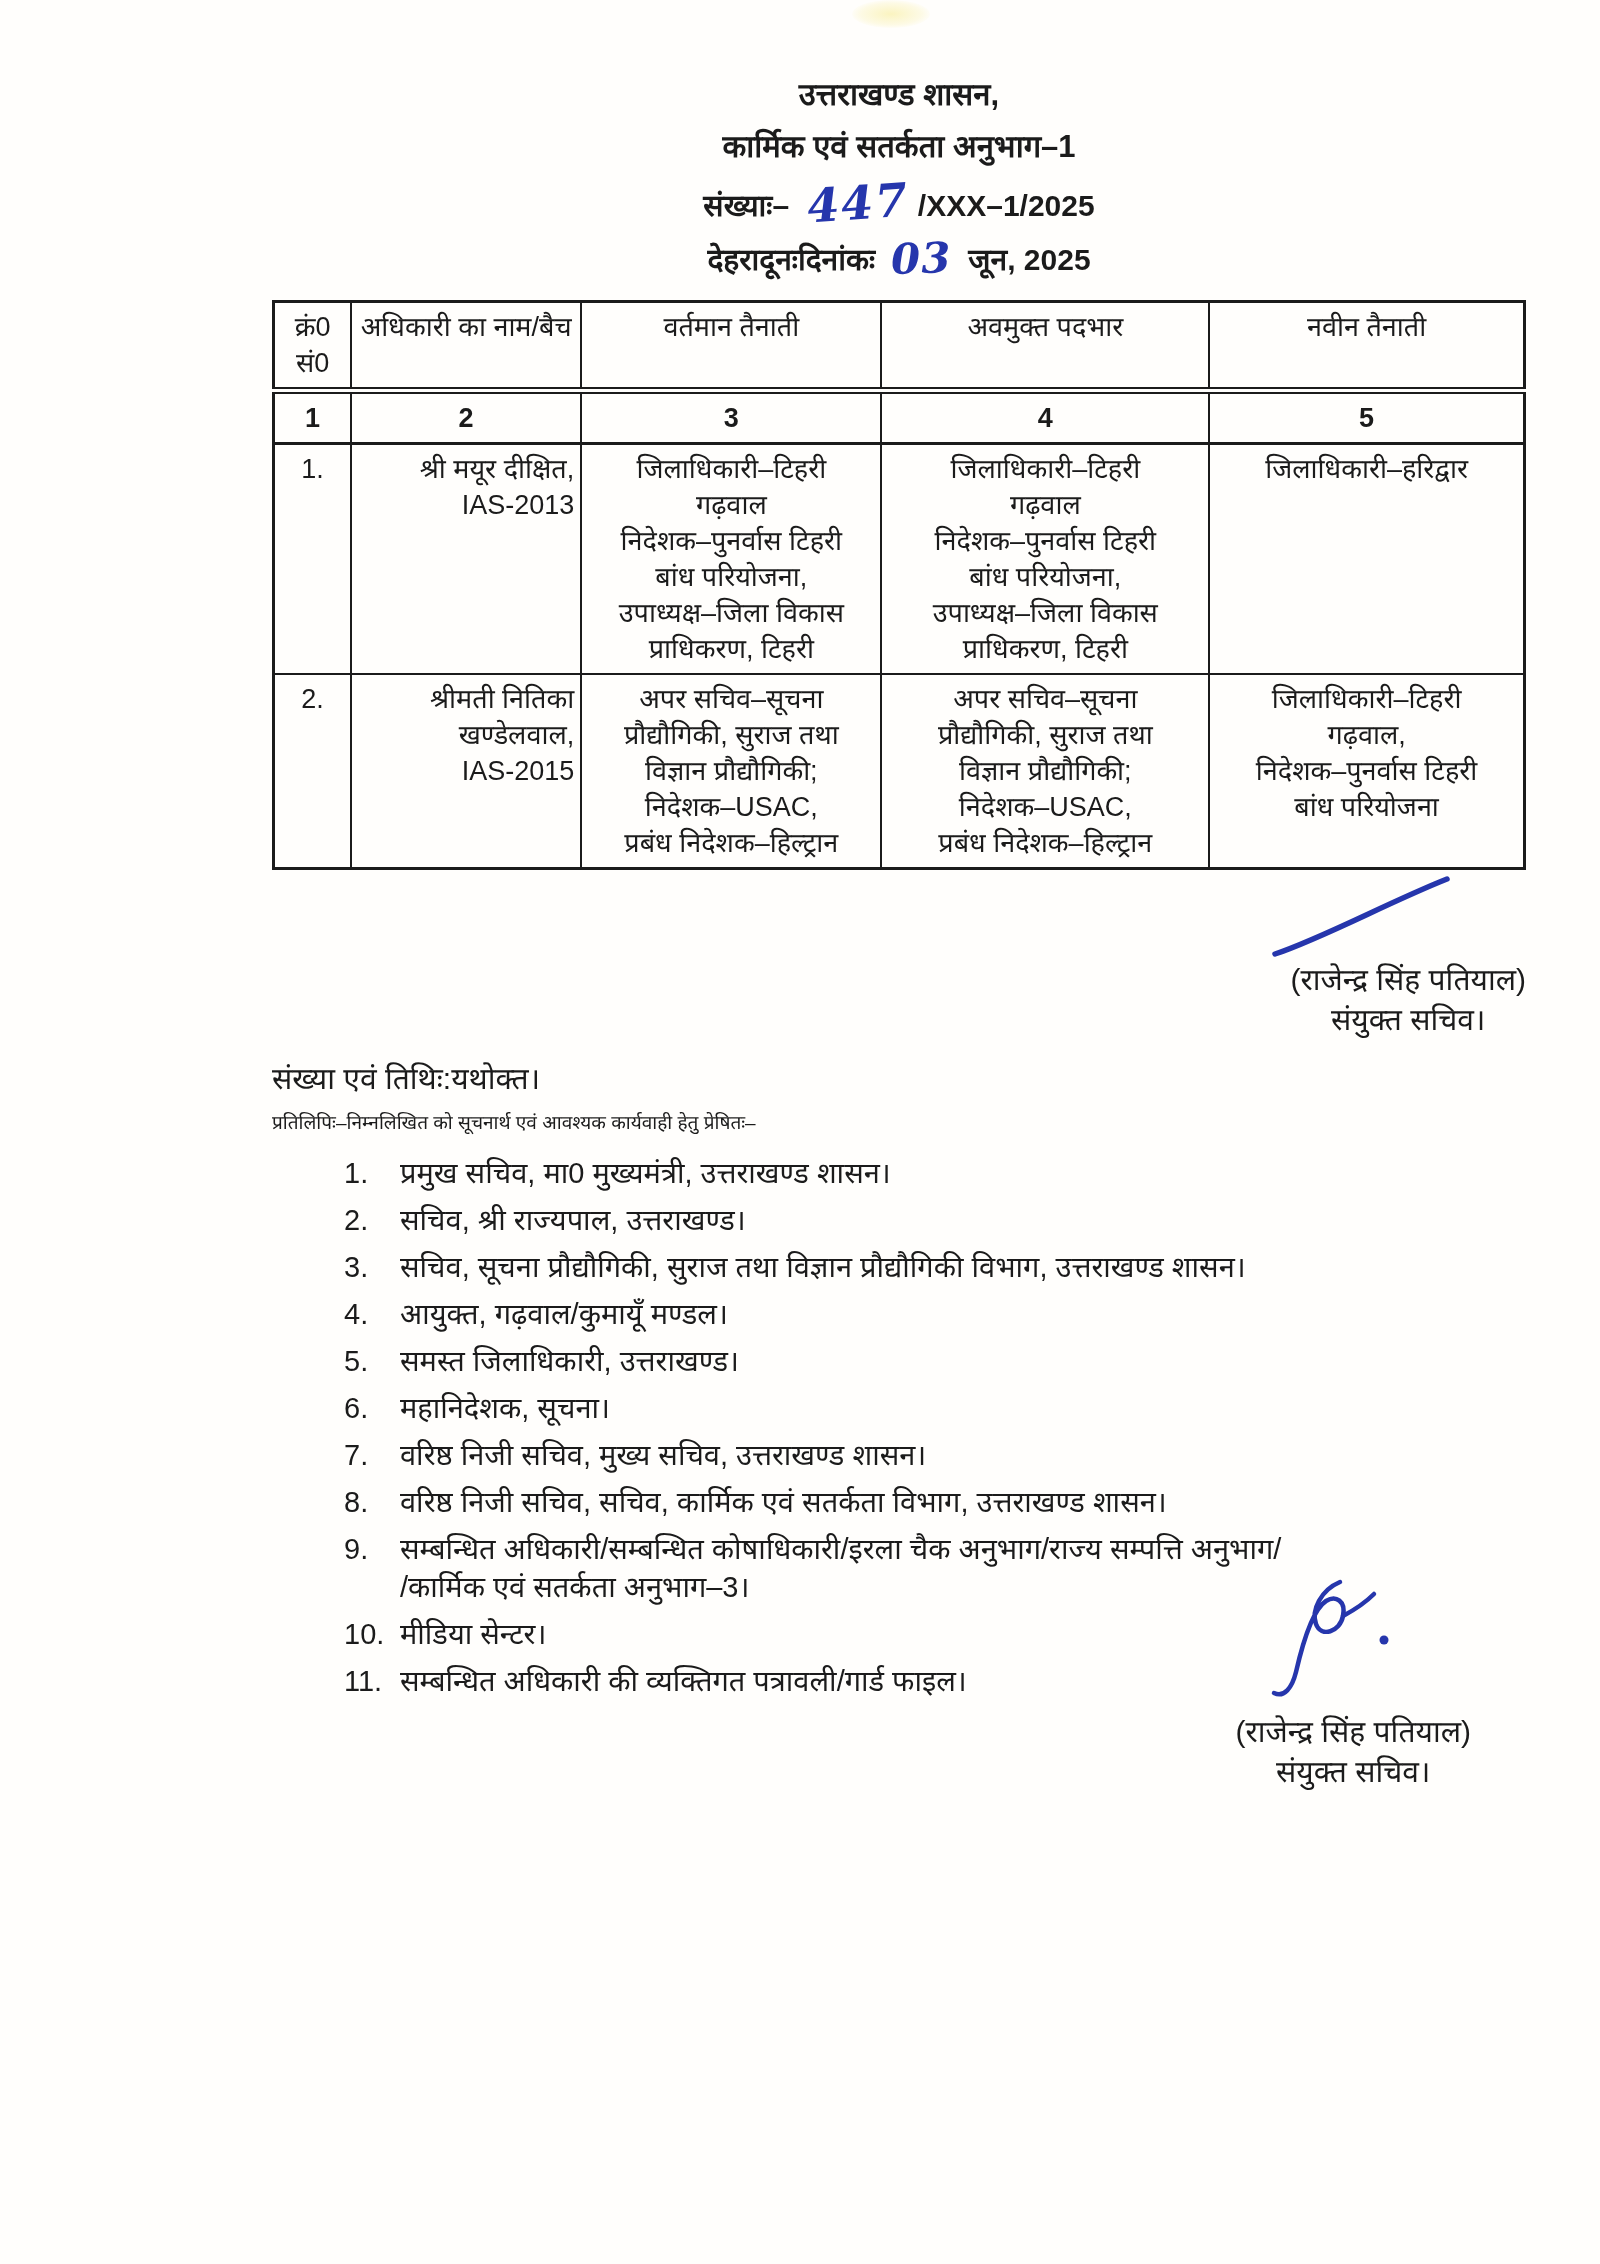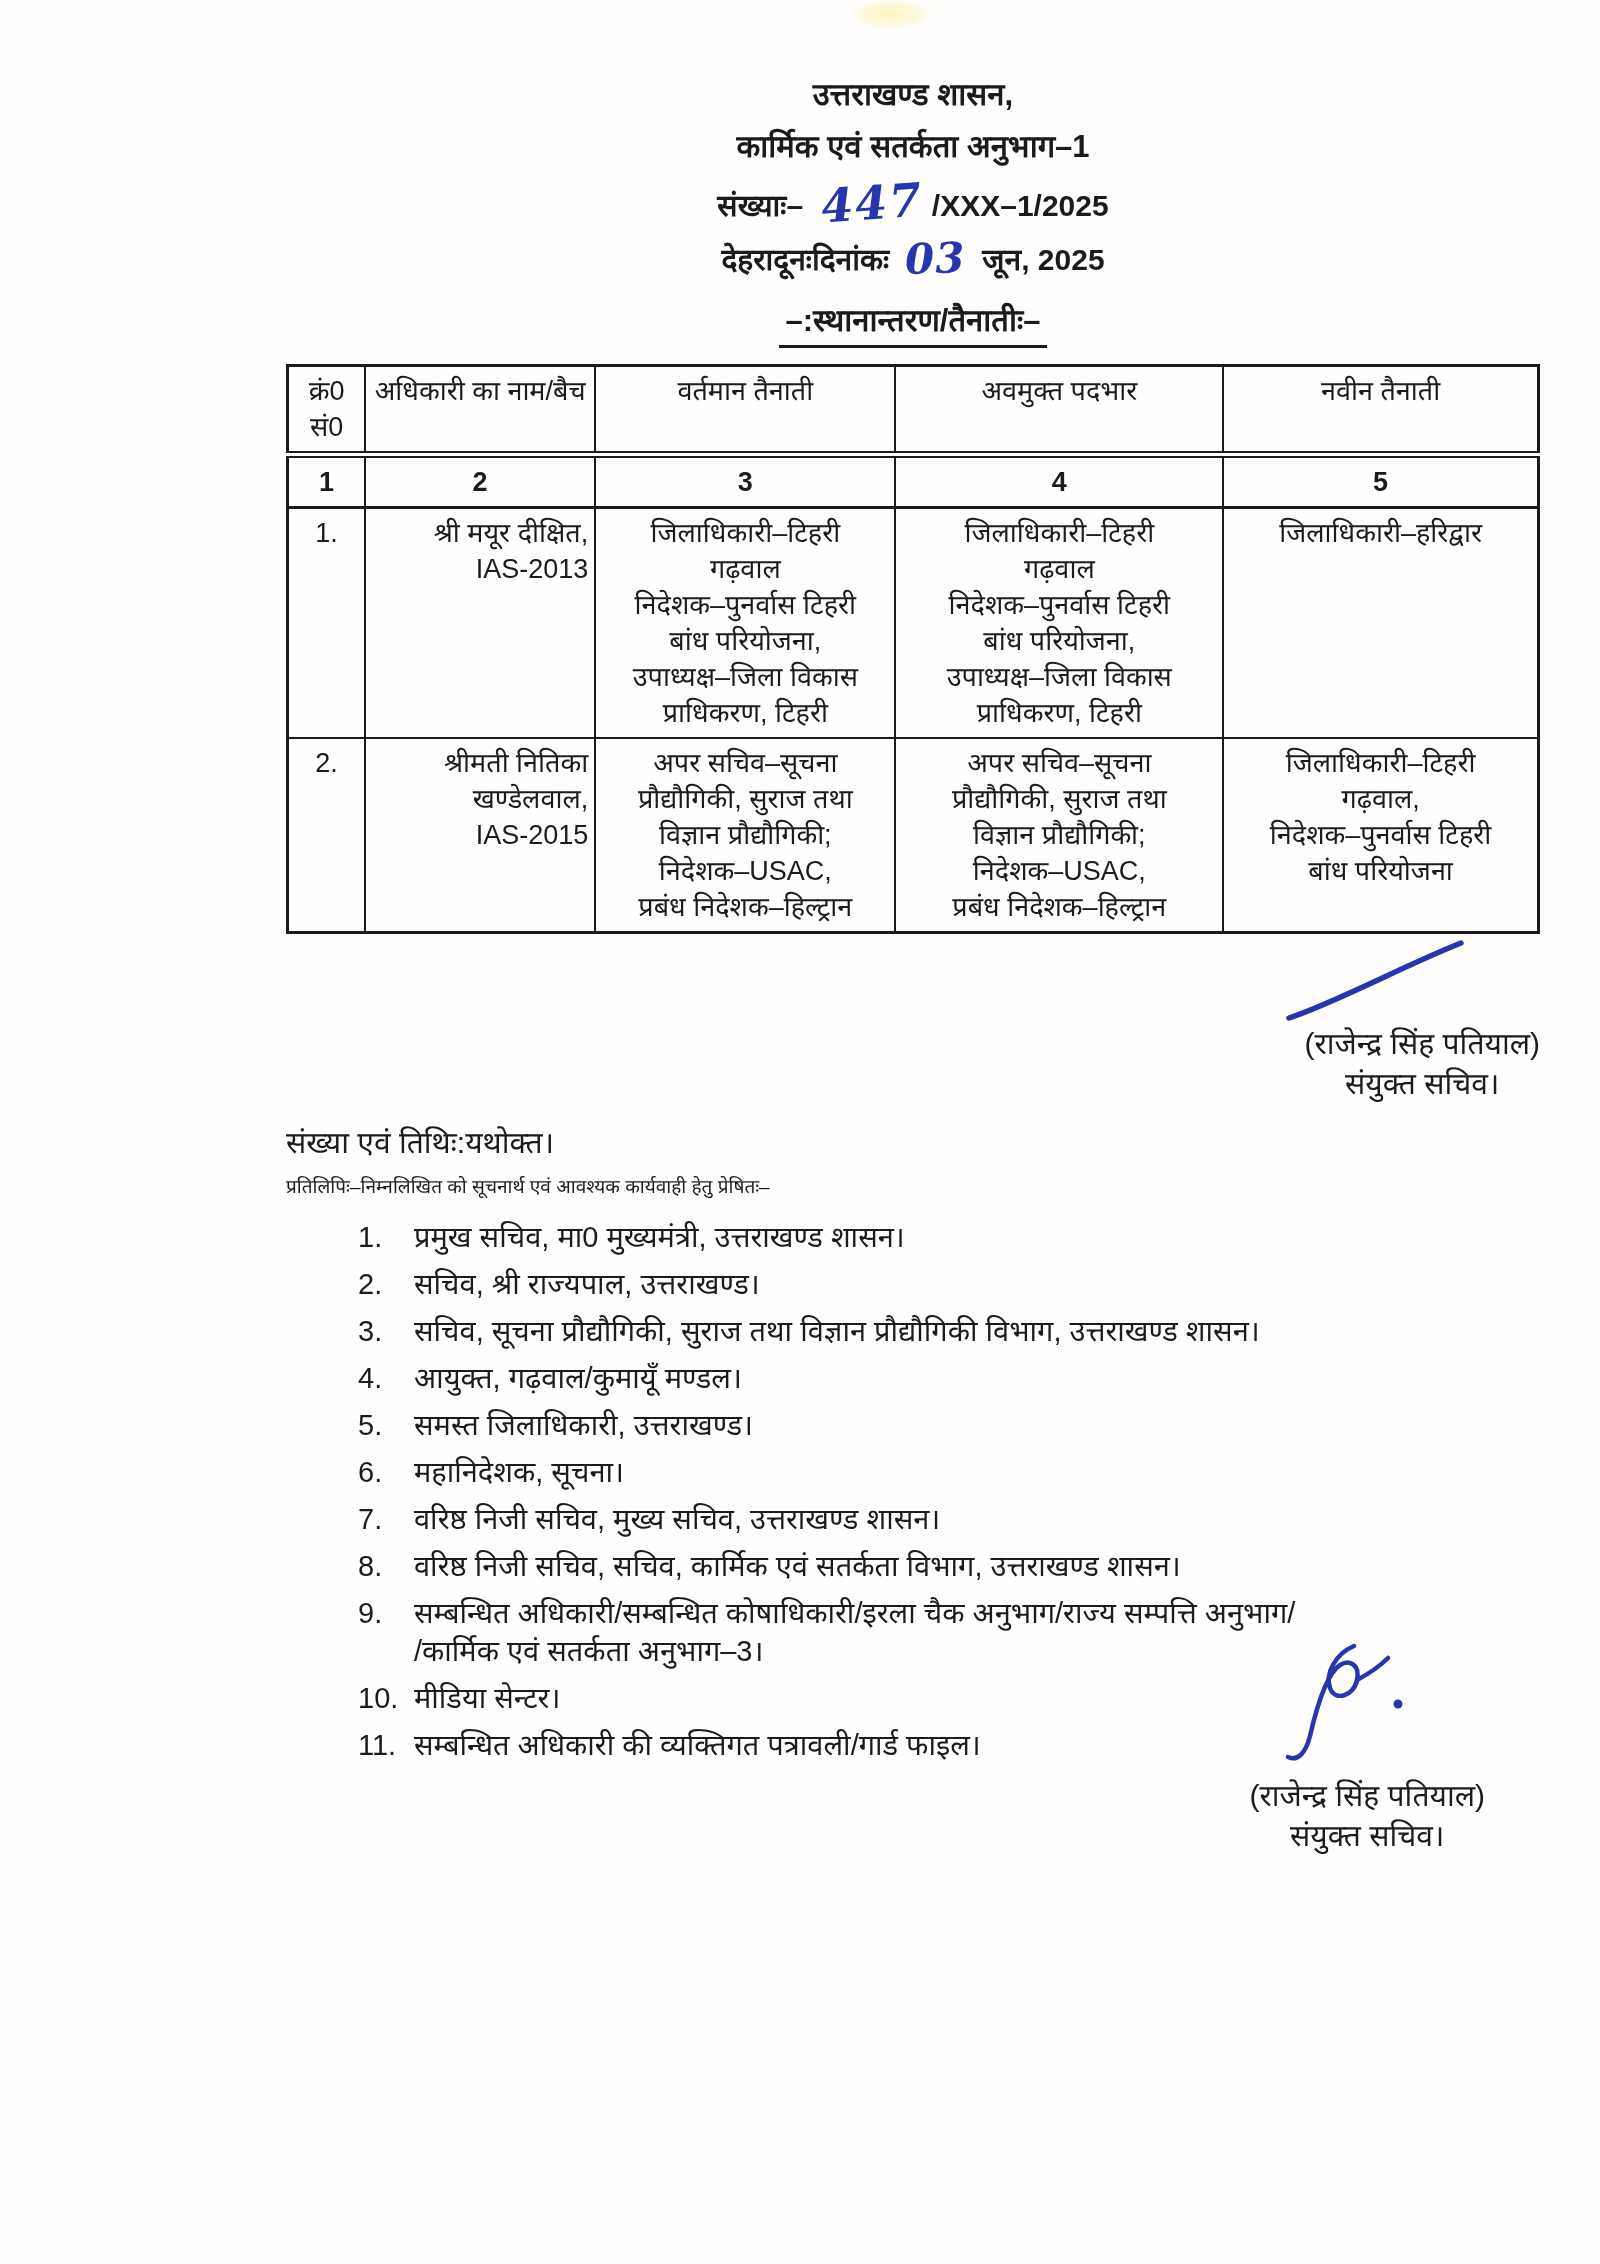--- a/index.html
+++ b/index.html
@@ -17,21 +17,21 @@
     overflow:hidden;
   }
   .smudge{
     position:absolute;
     left:852px;top:0px;width:78px;height:28px;
     background:radial-gradient(ellipse at center, rgba(248,238,160,0.65) 0%, rgba(248,238,160,0.25) 55%, rgba(248,238,160,0) 75%);
     border-radius:50%;
   }
   .doc{
     position:absolute;
-    left:286px;
+    left:272px;
     top:76px;
     width:1254px;
   }
   .c{text-align:center;}
   .hdr{font-size:31px;font-weight:bold;line-height:38px;}
   .hdr-dept{margin-top:14px;}
   .numline{margin-top:10px;font-size:30px;font-weight:bold;line-height:48px;}
   .dateline{margin-top:2px;font-size:30px;font-weight:bold;line-height:48px;}
   .hand{
     font-family:"DejaVu Serif","Liberation Serif",serif;
@@ -110,23 +110,20 @@
       <span class="hand hand-num">447</span>
       <span>/XXX–1/2025</span>
     </div>
 
     <div class="dateline c">
       <span>देहरादूनःदिनांकः</span>
       <span class="hand hand-date">03</span>
       <span>जून, 2025</span>
     </div>
 
-    <div class="subject-wrap c">
-      <span class="subject">–:स्थानान्तरण/तैनातीः–</span>
-    </div>
 
 
     <table class="order">
       <colgroup>
         <col style="width:6.2%">
           <col style="width:18.4%">
           <col style="width:24%">
           <col style="width:26.2%">
           <col style="width:25.2%">
       </colgroup>

